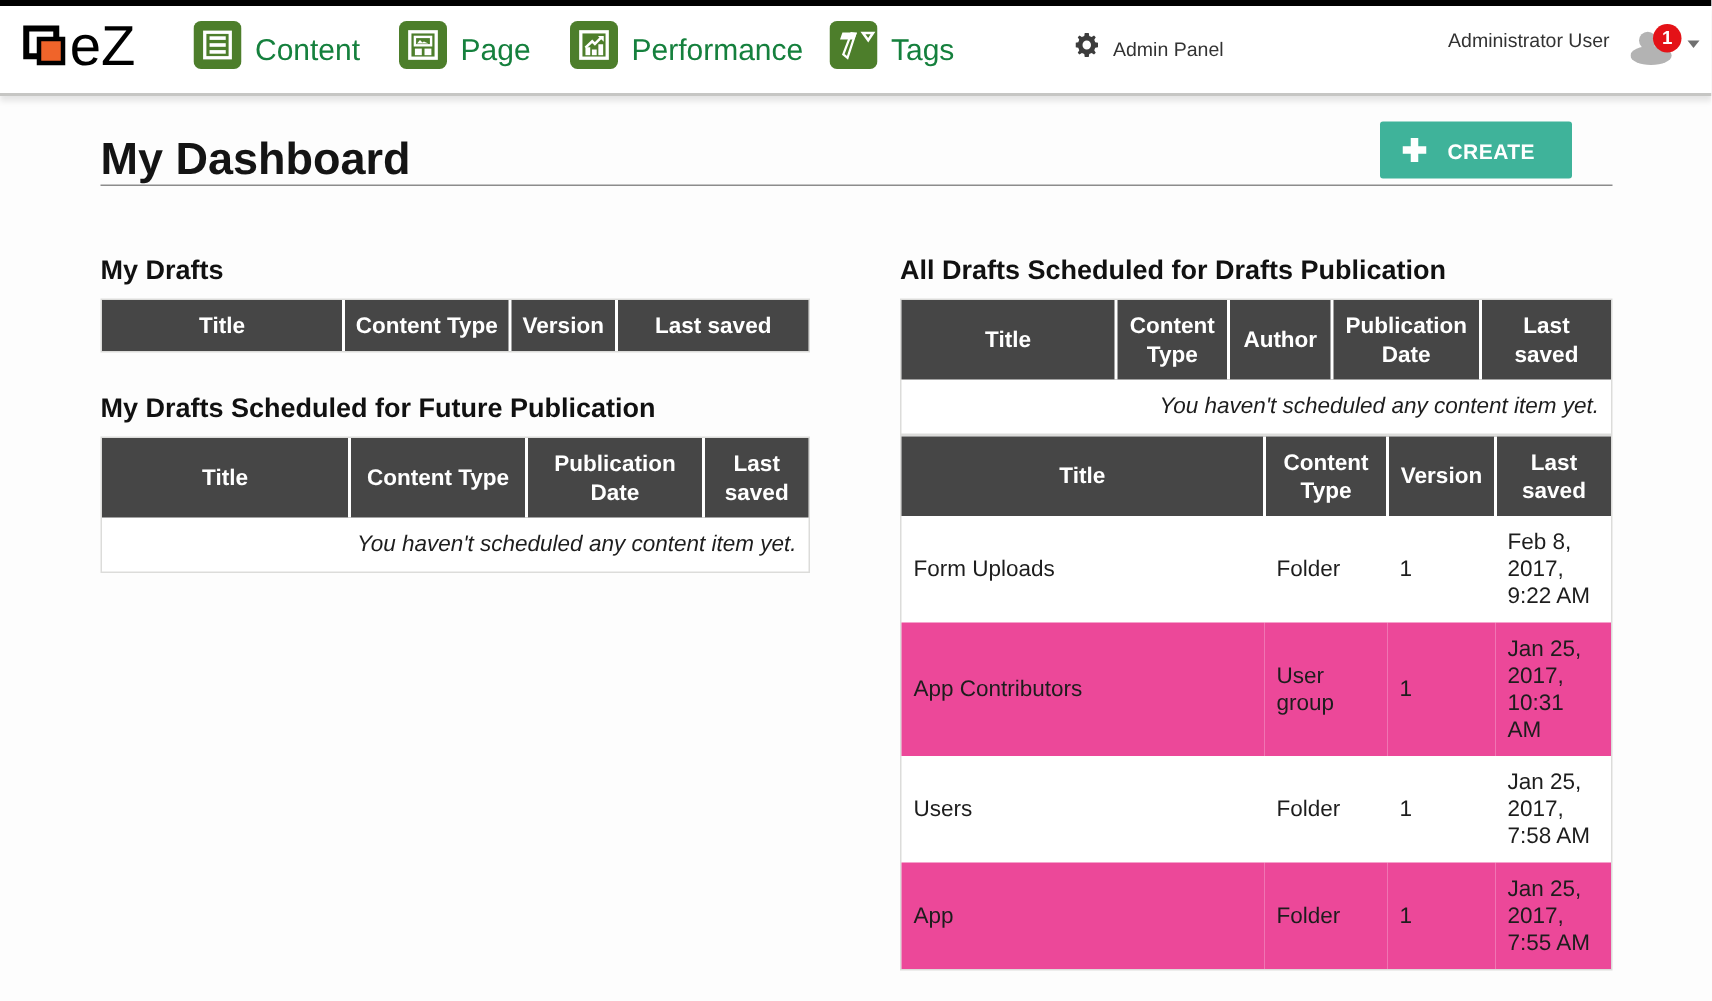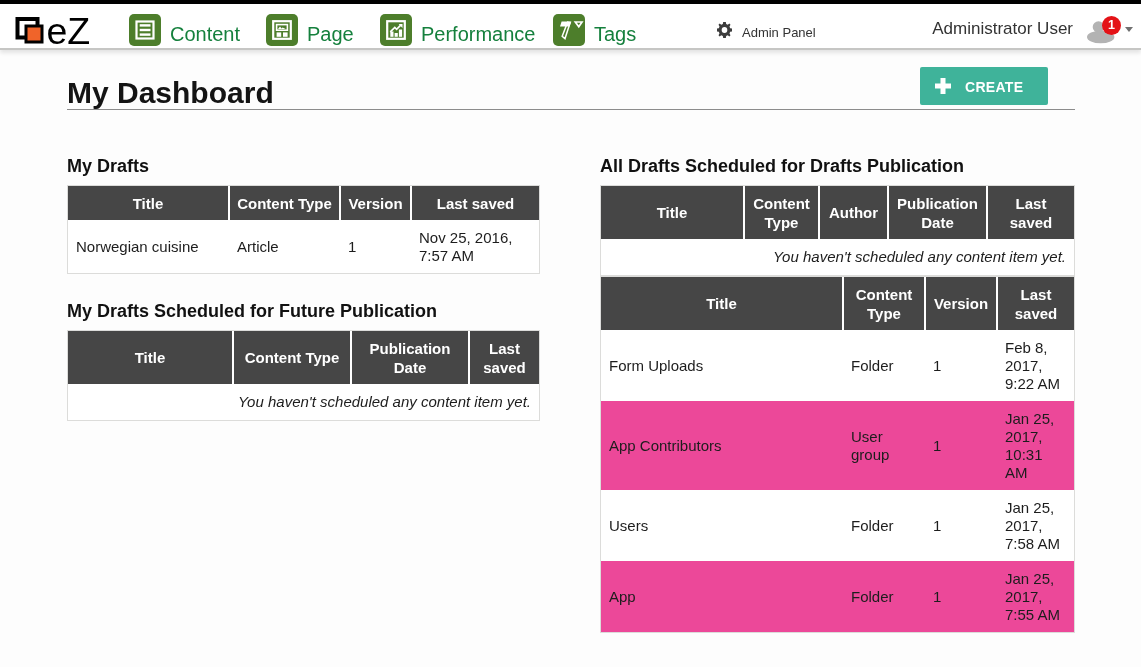--- a/index.html
+++ b/index.html
@@ -1,27 +1,27 @@
 <!DOCTYPE html>
 <html><head>
 <meta charset="utf-8">
 <style>
 * { margin:0; padding:0; box-sizing:border-box; }
 html,body { width:1141px; height:667px; overflow:hidden; }
 body { font-family:"Liberation Sans", sans-serif; background:#fdfdfd; color:#222; }
 .topstrip { height:4px; background:#000; }
-.navbar { position:relative; height:46px; background:#fff; border-bottom:2px solid #c6c6c4; box-shadow:0 3px 4px rgba(0,0,0,0.10); }
+.navbar { position:relative; height:60px; background:#fff; border-bottom:2px solid #c6c6c4; box-shadow:0 3px 4px rgba(0,0,0,0.10); }
 .logo { position:absolute; left:15px; top:9px; width:100px; height:44px; }
 .logo svg { display:block; }
 .navitem { position:absolute; top:6px; height:42px; }
 .navitem .nicon { position:absolute; top:4px; left:0; height:32px; }
 .navitem .nlabel { position:absolute; left:41px; top:12.5px; font-size:20px; color:#15803d; white-space:nowrap; }
 .adminpanel { position:absolute; left:717px; top:18px; }
 .adminpanel .nlabel { position:absolute; left:25px; top:3px; font-size:13px; color:#333; white-space:nowrap; }
-.uname { position:absolute; right:68px; top:14.5px; font-size:17px; color:#333; white-space:nowrap; }
+.uname { position:absolute; right:68px; top:14.5px; font-size:13px; color:#333; white-space:nowrap; }
 .avatar { position:absolute; left:1087px; top:11px; }
 .badge { position:absolute; left:1102px; top:12px; width:19px; height:19px; border-radius:50%; background:#e41217; color:#fff; font-size:12.5px; font-weight:bold; text-align:center; line-height:19px; }
 .caret { position:absolute; left:1125px; top:23px; width:0; height:0; border-left:4px solid transparent; border-right:4px solid transparent; border-top:5px solid #707070; }
 .main { width:1008px; margin:0 auto 0 67px; }
 .pagehead { position:relative; height:60px; border-bottom:1px solid #8c8c8c; }
 .pagehead h1 { position:absolute; left:0; top:26px; font-size:30px; font-weight:bold; color:#141414; letter-spacing:0; }
 .createbtn { position:absolute; right:27px; top:17px; width:128px; height:38px; background:#3fb39a; border-radius:2px; color:#fff; }
 .createbtn .plus { position:absolute; left:15px; top:11px; }
 .createbtn .ctxt { position:absolute; left:45px; top:12px; font-size:14px; font-weight:bold; letter-spacing:0.3px; }
 .cols { display:flex; }
@@ -126,26 +126,20 @@
               <col style="width:71px">
               <col>
             </colgroup>
           <tbody>
               <tr>
                 <th>Title</th>
                 <th>Content Type</th>
                 <th>Version</th>
                 <th>Last saved</th>
               </tr>
-          <tr>
-                <td>Norwegian cuisine</td>
-                <td>Article</td>
-                <td>1</td>
-                <td>Nov 25, 2016, 7:57 AM</td>
-              </tr>
         </tbody>
           </table>
       </div>
       <h2>My Drafts Scheduled for Future Publication</h2>
       <div class="tblwrap">
         <table>
           <colgroup>
               <col style="width:165px">
               <col style="width:118px">
               <col style="width:118px">

